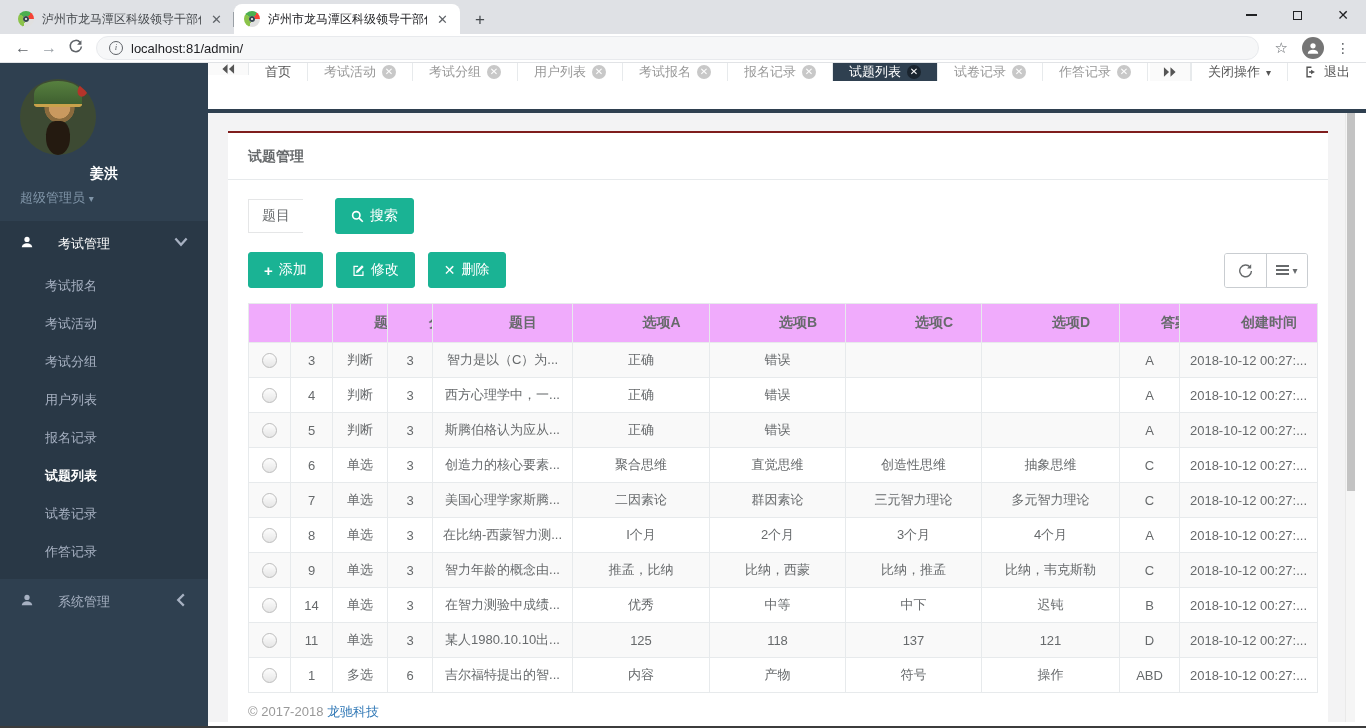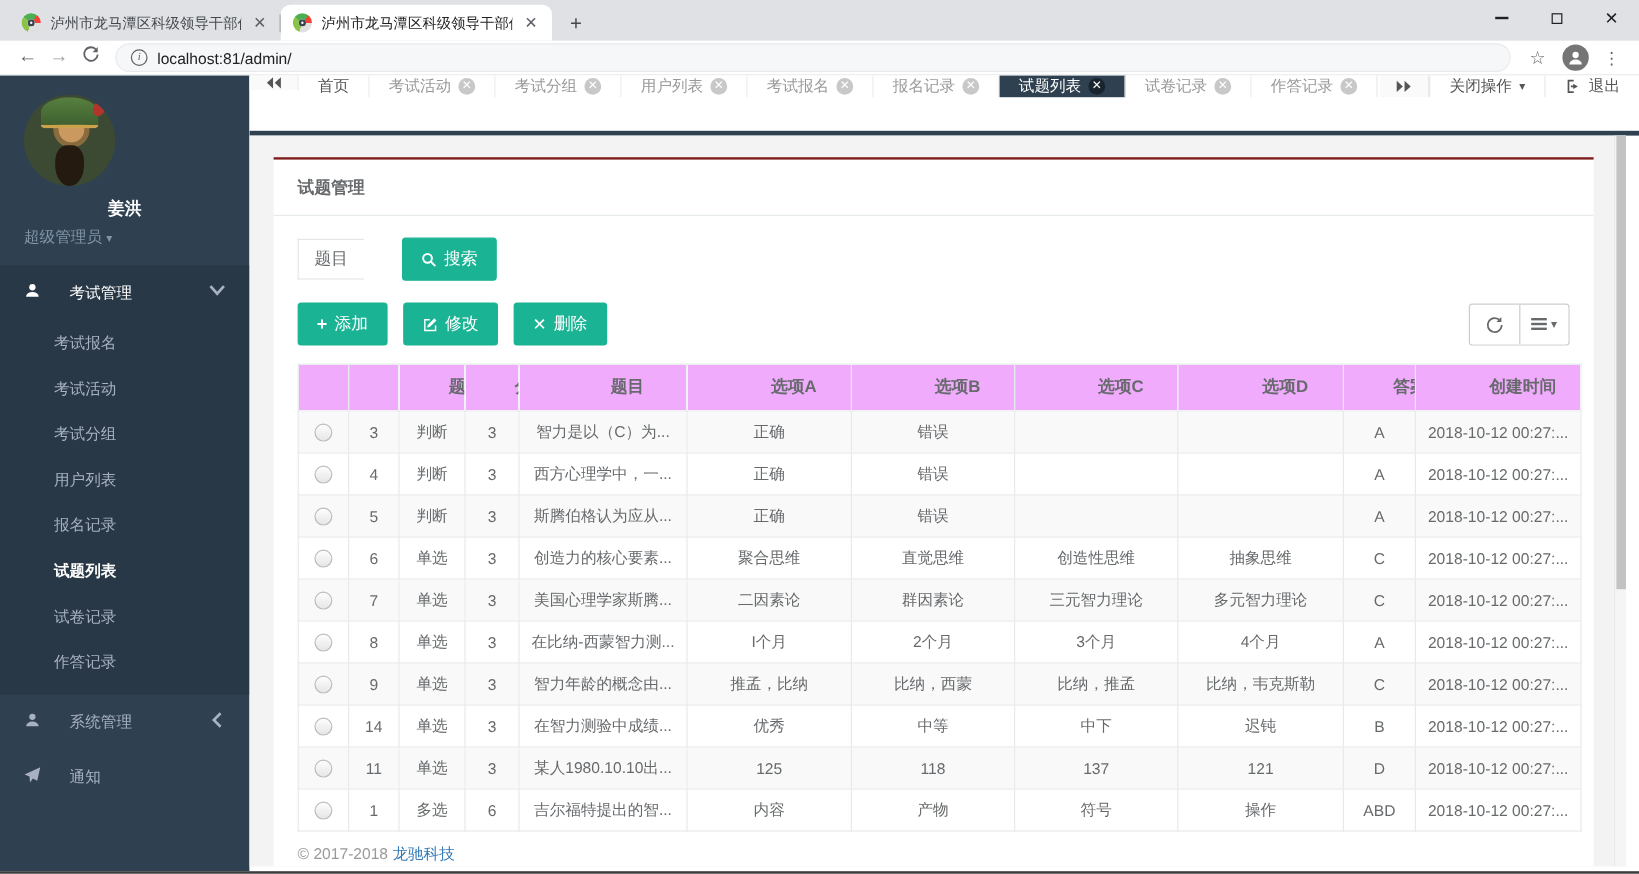--- a/index.html
+++ b/index.html
@@ -207,28 +207,20 @@
         <div class="nav-sec">
           <div class="nav-parent">
             <svg viewBox="0 0 16 16">
                 <circle cx="8" cy="5" r="3"></circle>
                 <path d="M2 14 a6 4.5 0 0 1 12 0 z"></path>
               </svg>
             <span class="lbl">系统管理</span>
             <svg width="7" height="10" viewBox="0 0 7 10">
                 <path d="M5.5 1 L1.5 5 5.5 9" fill="none" stroke="#a7b1c2" stroke-width="1.6"></path>
               </svg>
-          </div>
-        </div>
-        <div class="nav-sec">
-          <div class="nav-parent">
-            <svg viewBox="0 0 16 16">
-                <path d="M15.5 0.5 L0.5 7.3 5.2 9.2 5.8 15 8.4 11.1 12.6 13.3 Z"></path>
-              </svg>
-            <span class="lbl">通知</span>
           </div>
         </div>
       </nav>
     </aside>
 
     <div class="main">
       <div class="tabbar">
         <div class="tb-arrow">
           <svg viewBox="0 0 15 12">
               <path d="M7 1 L1.5 6 7 11 Z M14 1 L8.5 6 14 11 Z"></path>

